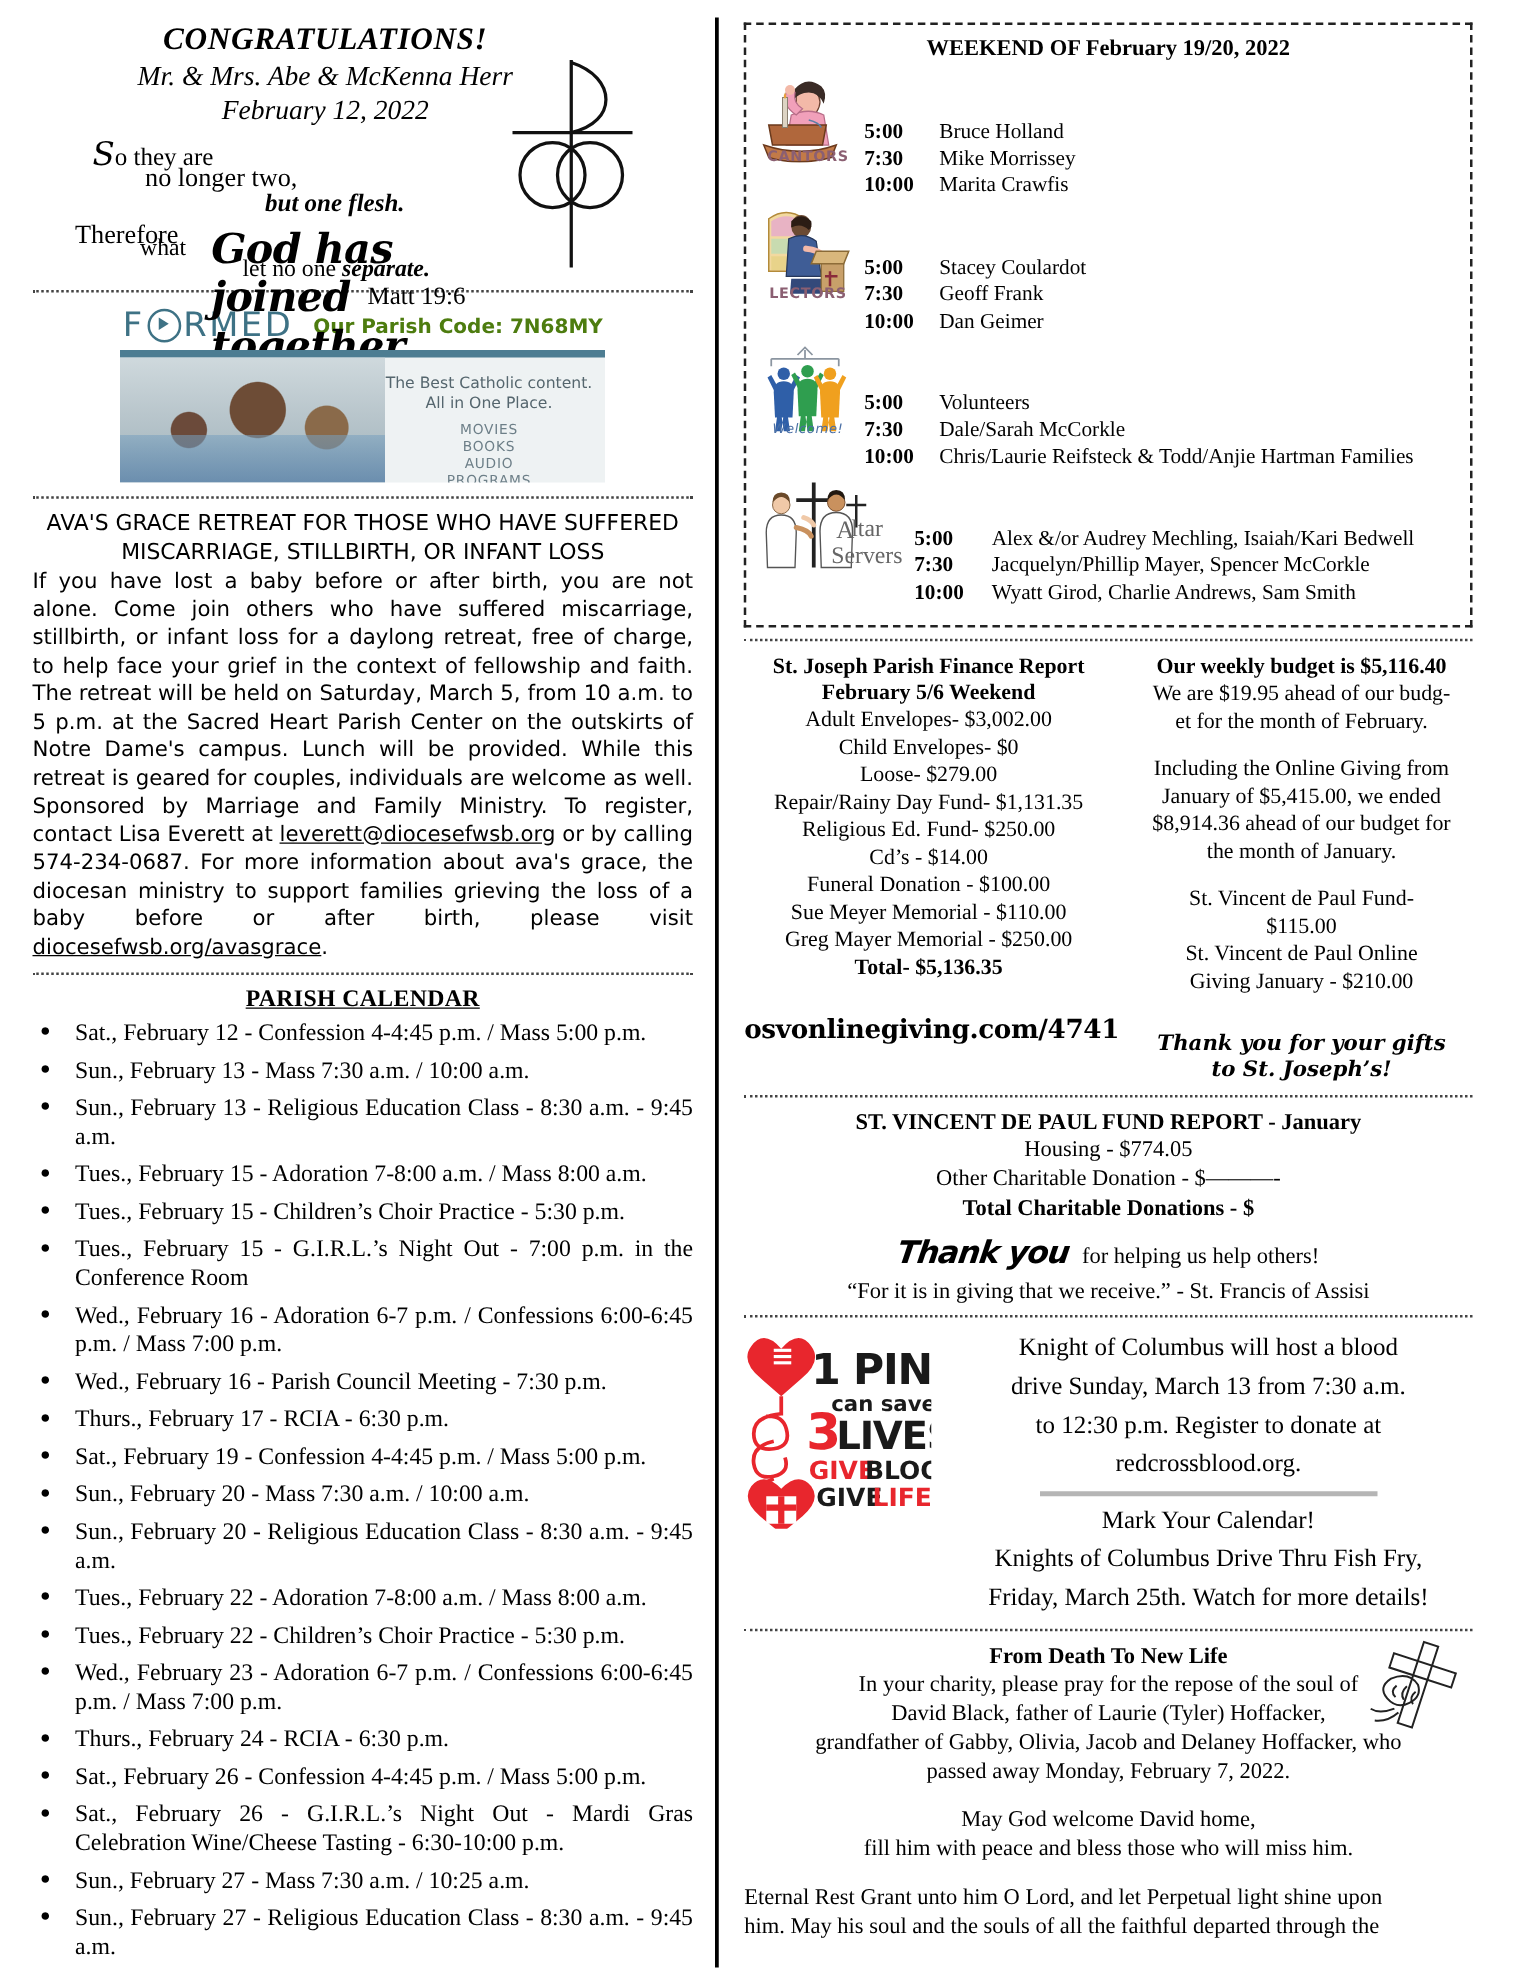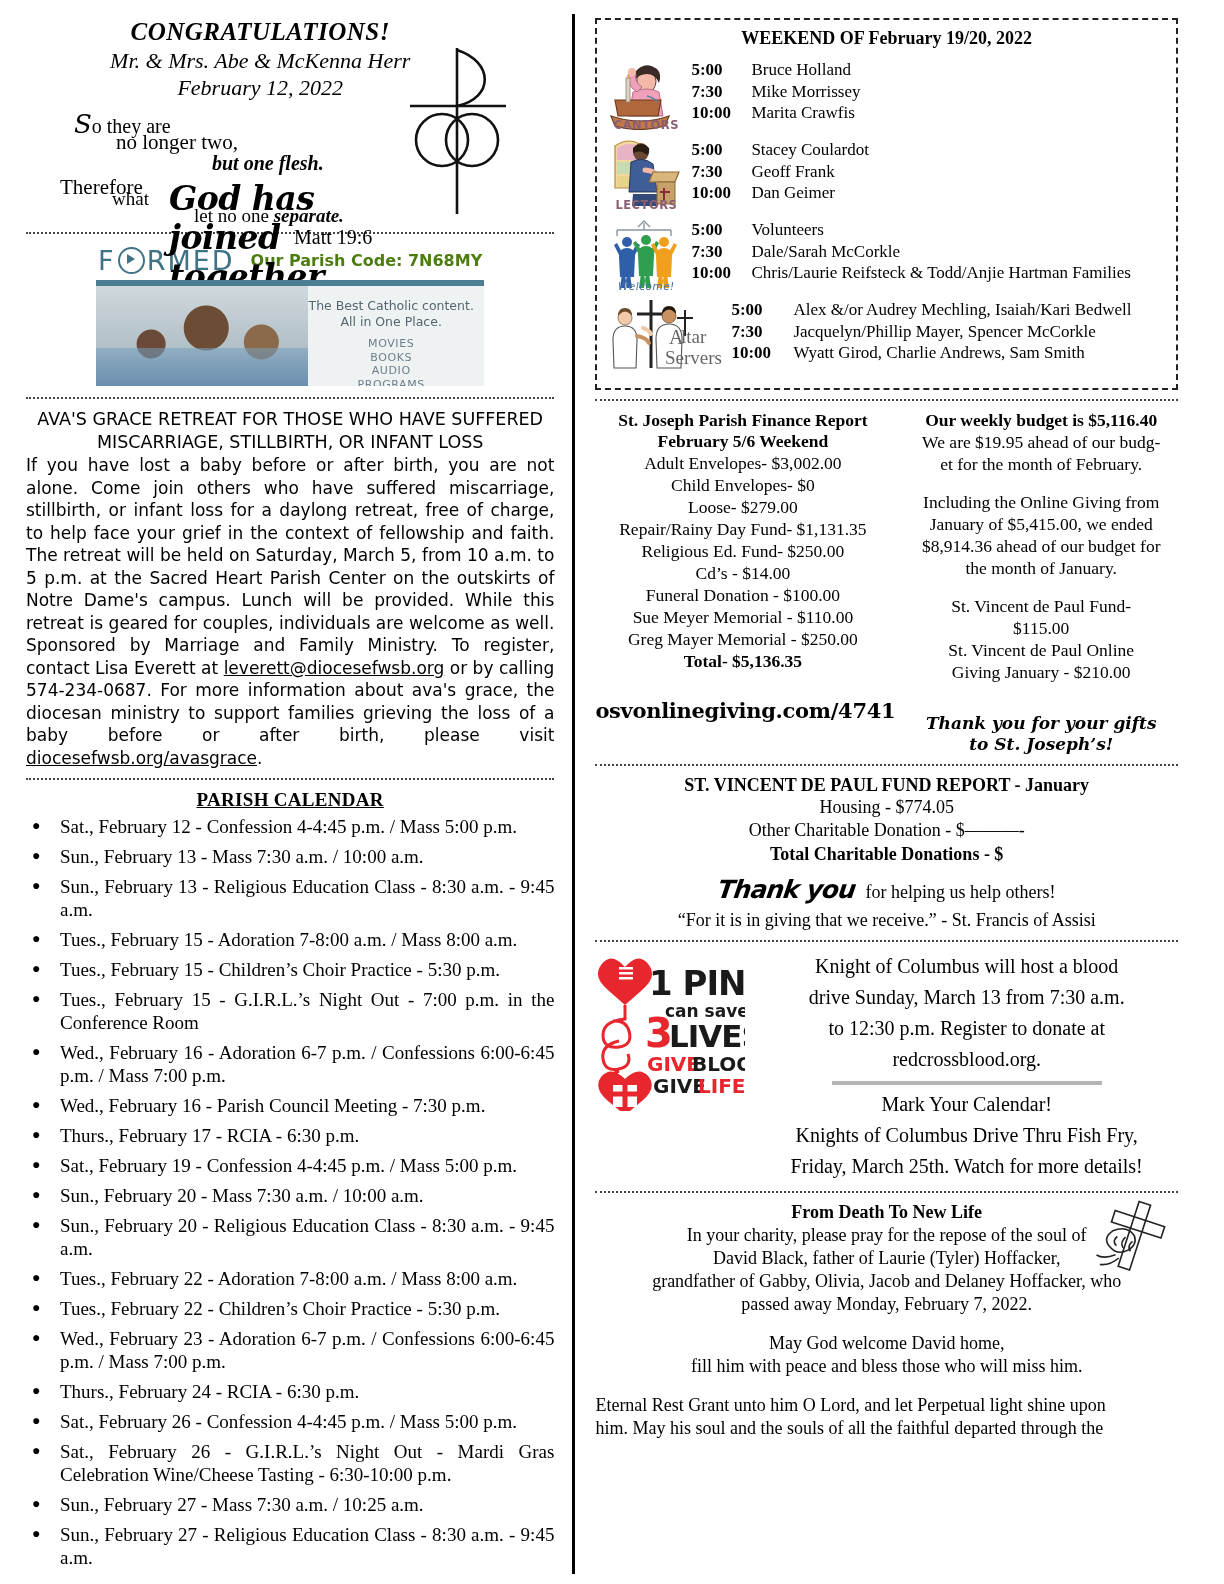--- a/index.html
+++ b/index.html
@@ -210,21 +210,21 @@
     text-align: center; font-weight: bold; font-size: 18px;
     margin-bottom: 7px;
   }
   .min-group {
     display: flex; align-items: flex-start; gap: 6px; margin-bottom: 6px;
   }
   .min-icon {
     width: 78px; flex: 0 0 78px; height: 74px; position: relative;
   }
   .min-icon.wide { width: 118px; flex: 0 0 118px; height: 76px; }
-  .min-rows { flex: 1; padding-top: 3px; }
+  .min-rows { flex: 1; padding-top: 3px; margin-top: 35px; }
   .min-row { font-size: 17px; line-height: 21.5px; white-space: nowrap; }
   .min-time {
     font-weight: bold; display: inline-block; width: 60px; text-align: left;
   }
   .min-group.servers .min-time { width: 62px; }
   .icon-label {
     position: absolute; bottom: -2px; left: 0; width: 100%;
     text-align: center; font-family: "DejaVu Sans", sans-serif;
     font-size: 11.5px; font-weight: bold; color: #8b5f72;
     letter-spacing: .5px;

